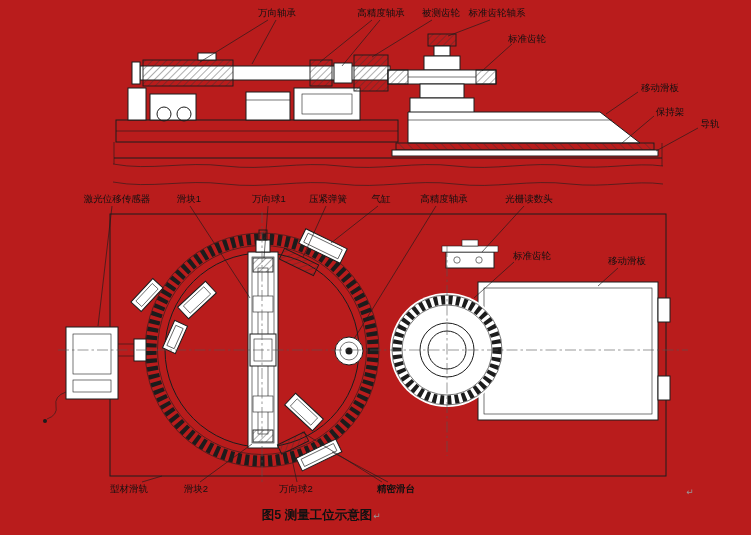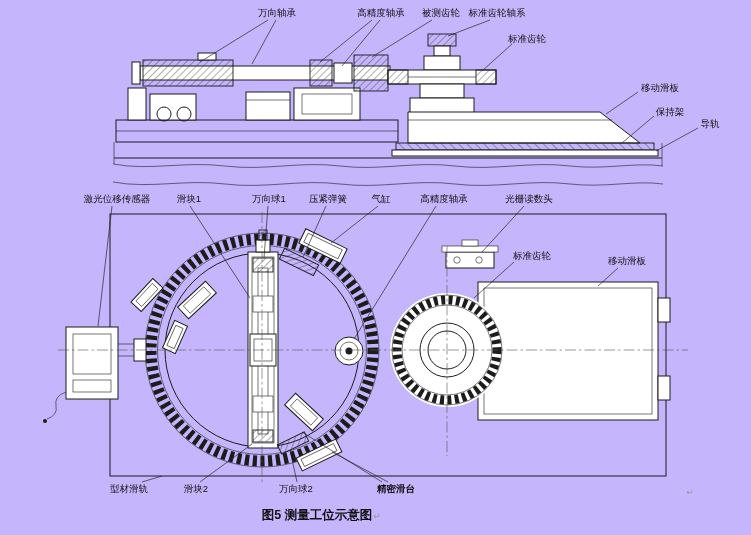--- a/index.html
+++ b/index.html
@@ -1,16 +1,16 @@
 <!DOCTYPE html>
 <html><head>
 <meta charset="utf-8">
 <style>
   html,body{margin:0;padding:0;background:#fff;}
-  #page{position:relative;width:751px;height:535px;background:#c4b5fd;overflow:hidden;
+  #page{position:relative;width:751px;height:535px;background:#b91c1c;overflow:hidden;
         font-family:"Liberation Sans","DejaVu Sans",sans-serif;}
   svg{display:block;}
   .s {stroke:#1c1c1c;stroke-width:1;fill:none;}
   .t {stroke:#1c1c1c;stroke-width:.6;fill:none;}
   .w {fill:#fff;stroke:#1c1c1c;stroke-width:1;}
   .wt{fill:#fff;stroke:#1c1c1c;stroke-width:.6;}
   .h {fill:url(#h1);stroke:#1c1c1c;stroke-width:.9;}
   .hh{fill:url(#h2);stroke:#1c1c1c;stroke-width:.9;}
   .teeth{fill:none;stroke:#1c1c1c;}
   .cl{stroke:#555;stroke-width:.6;fill:none;stroke-dasharray:11 3 2.5 3;}

